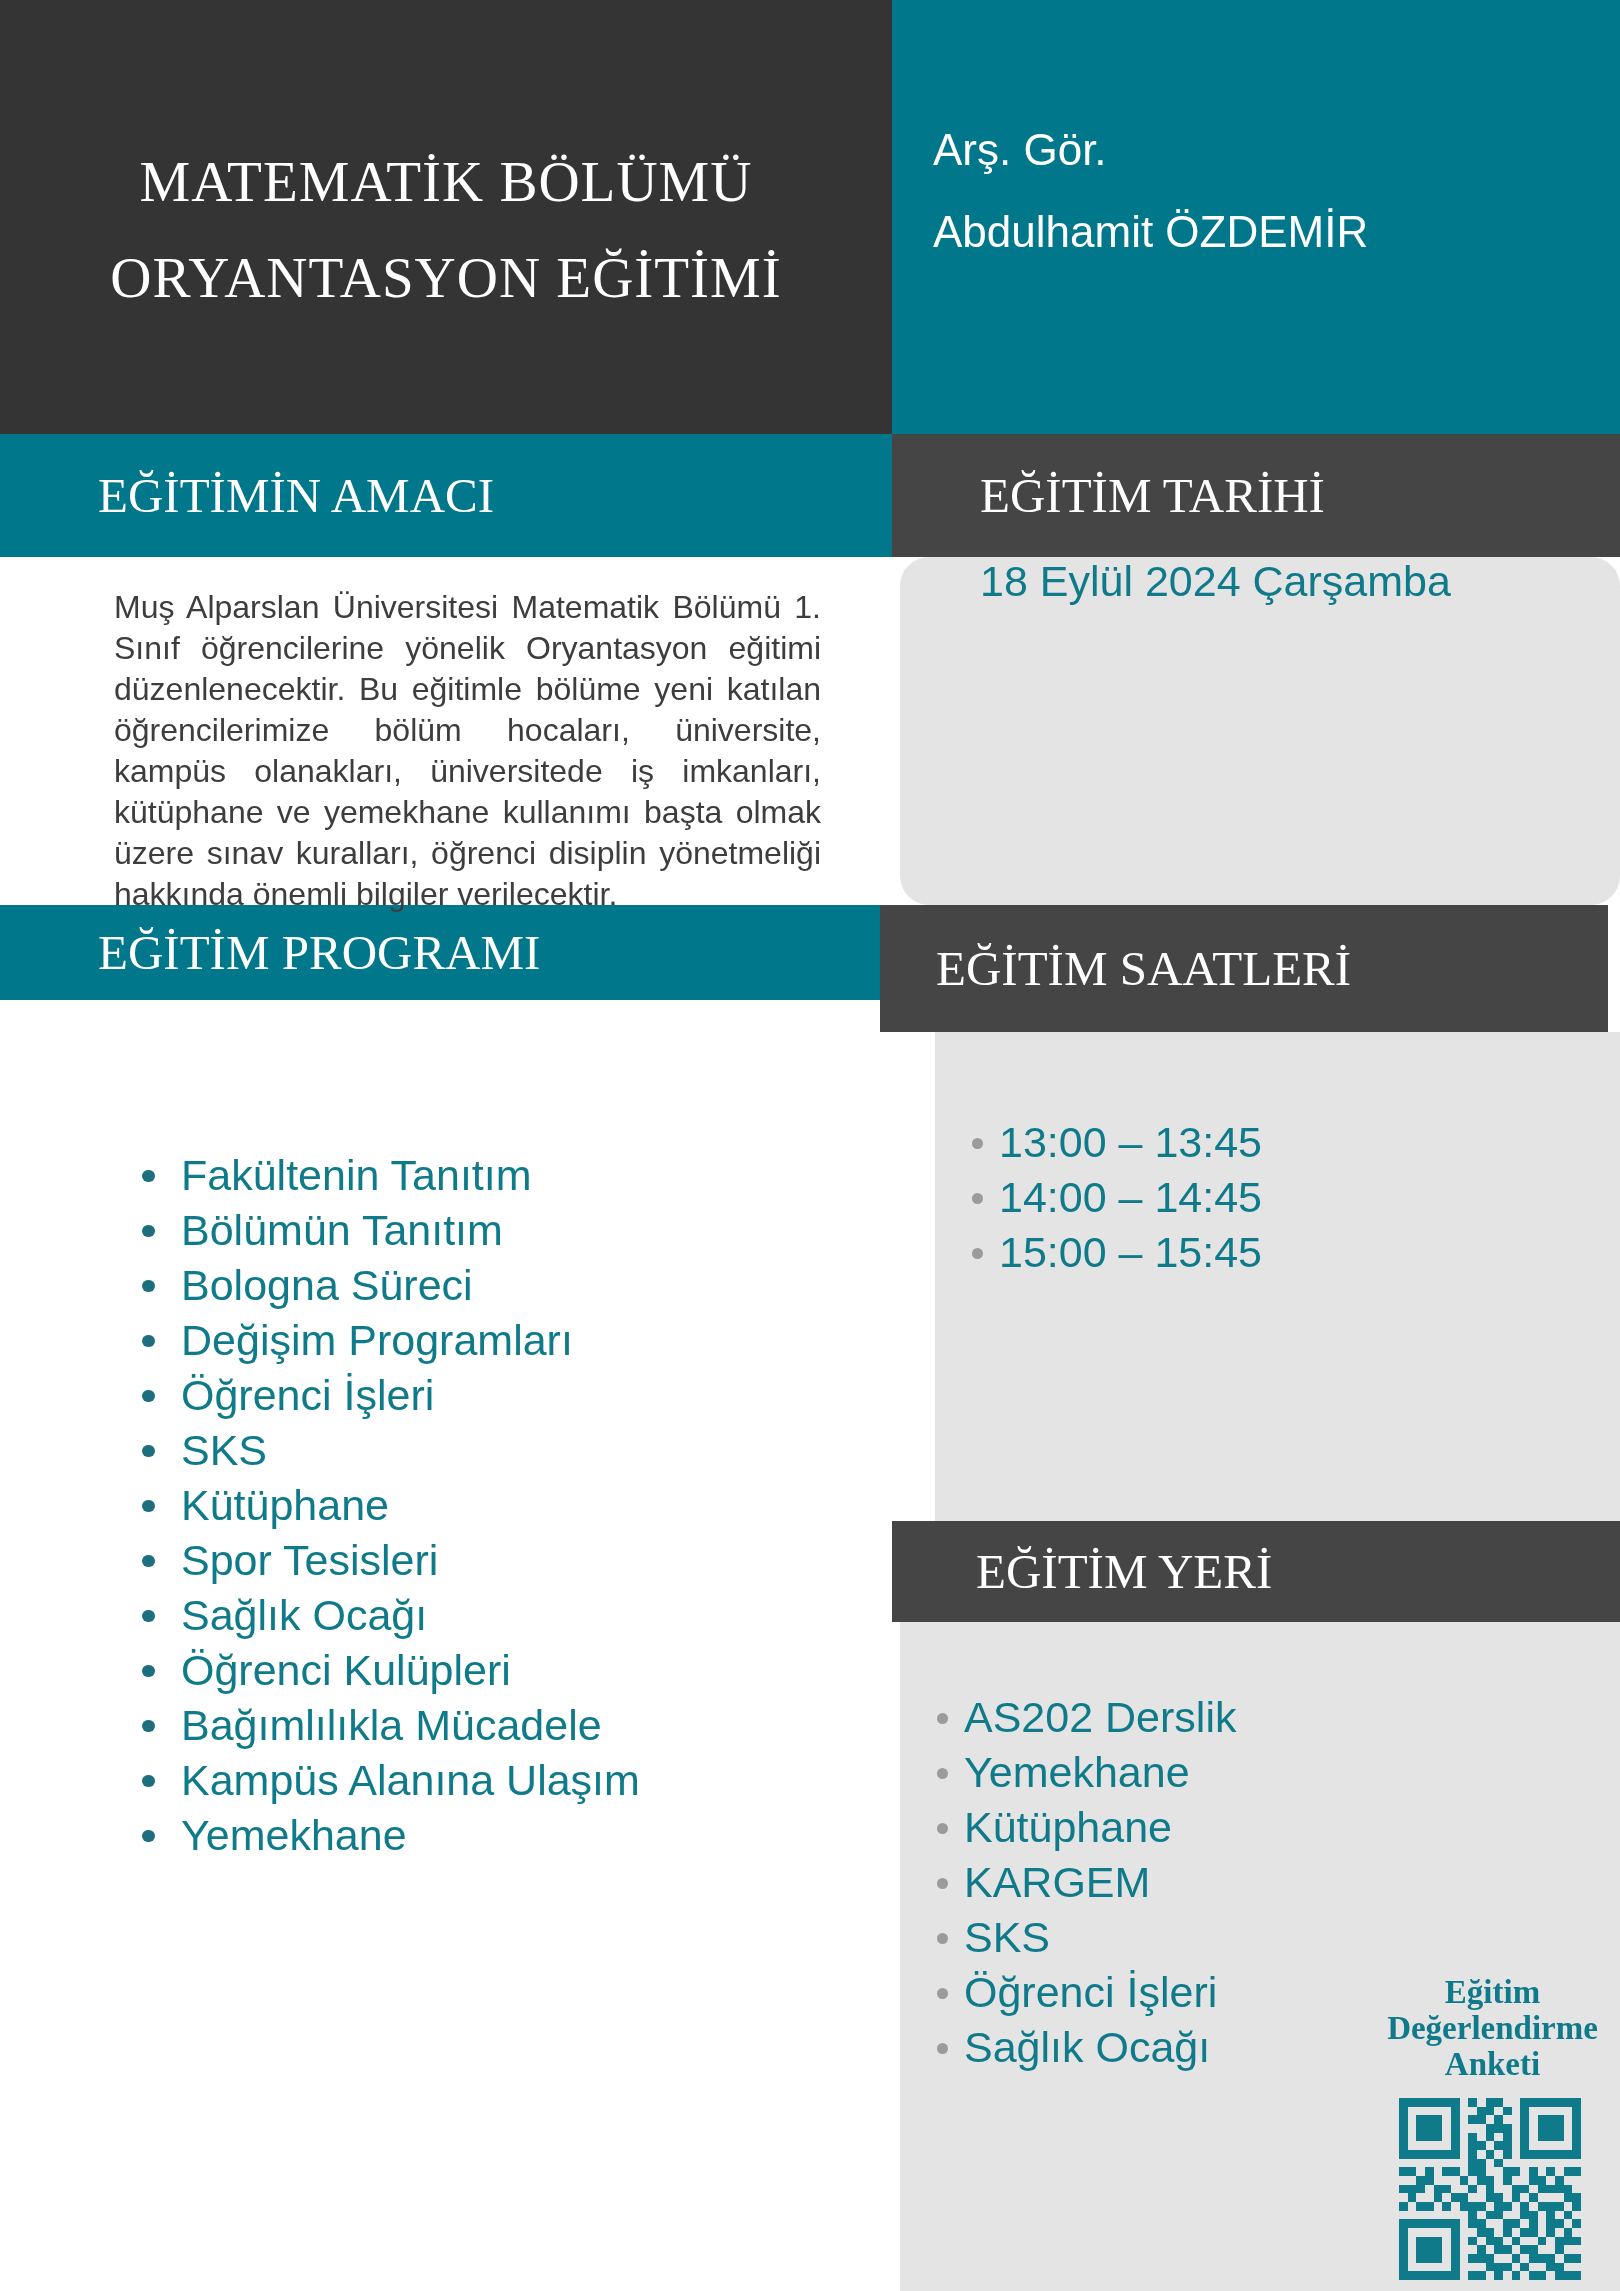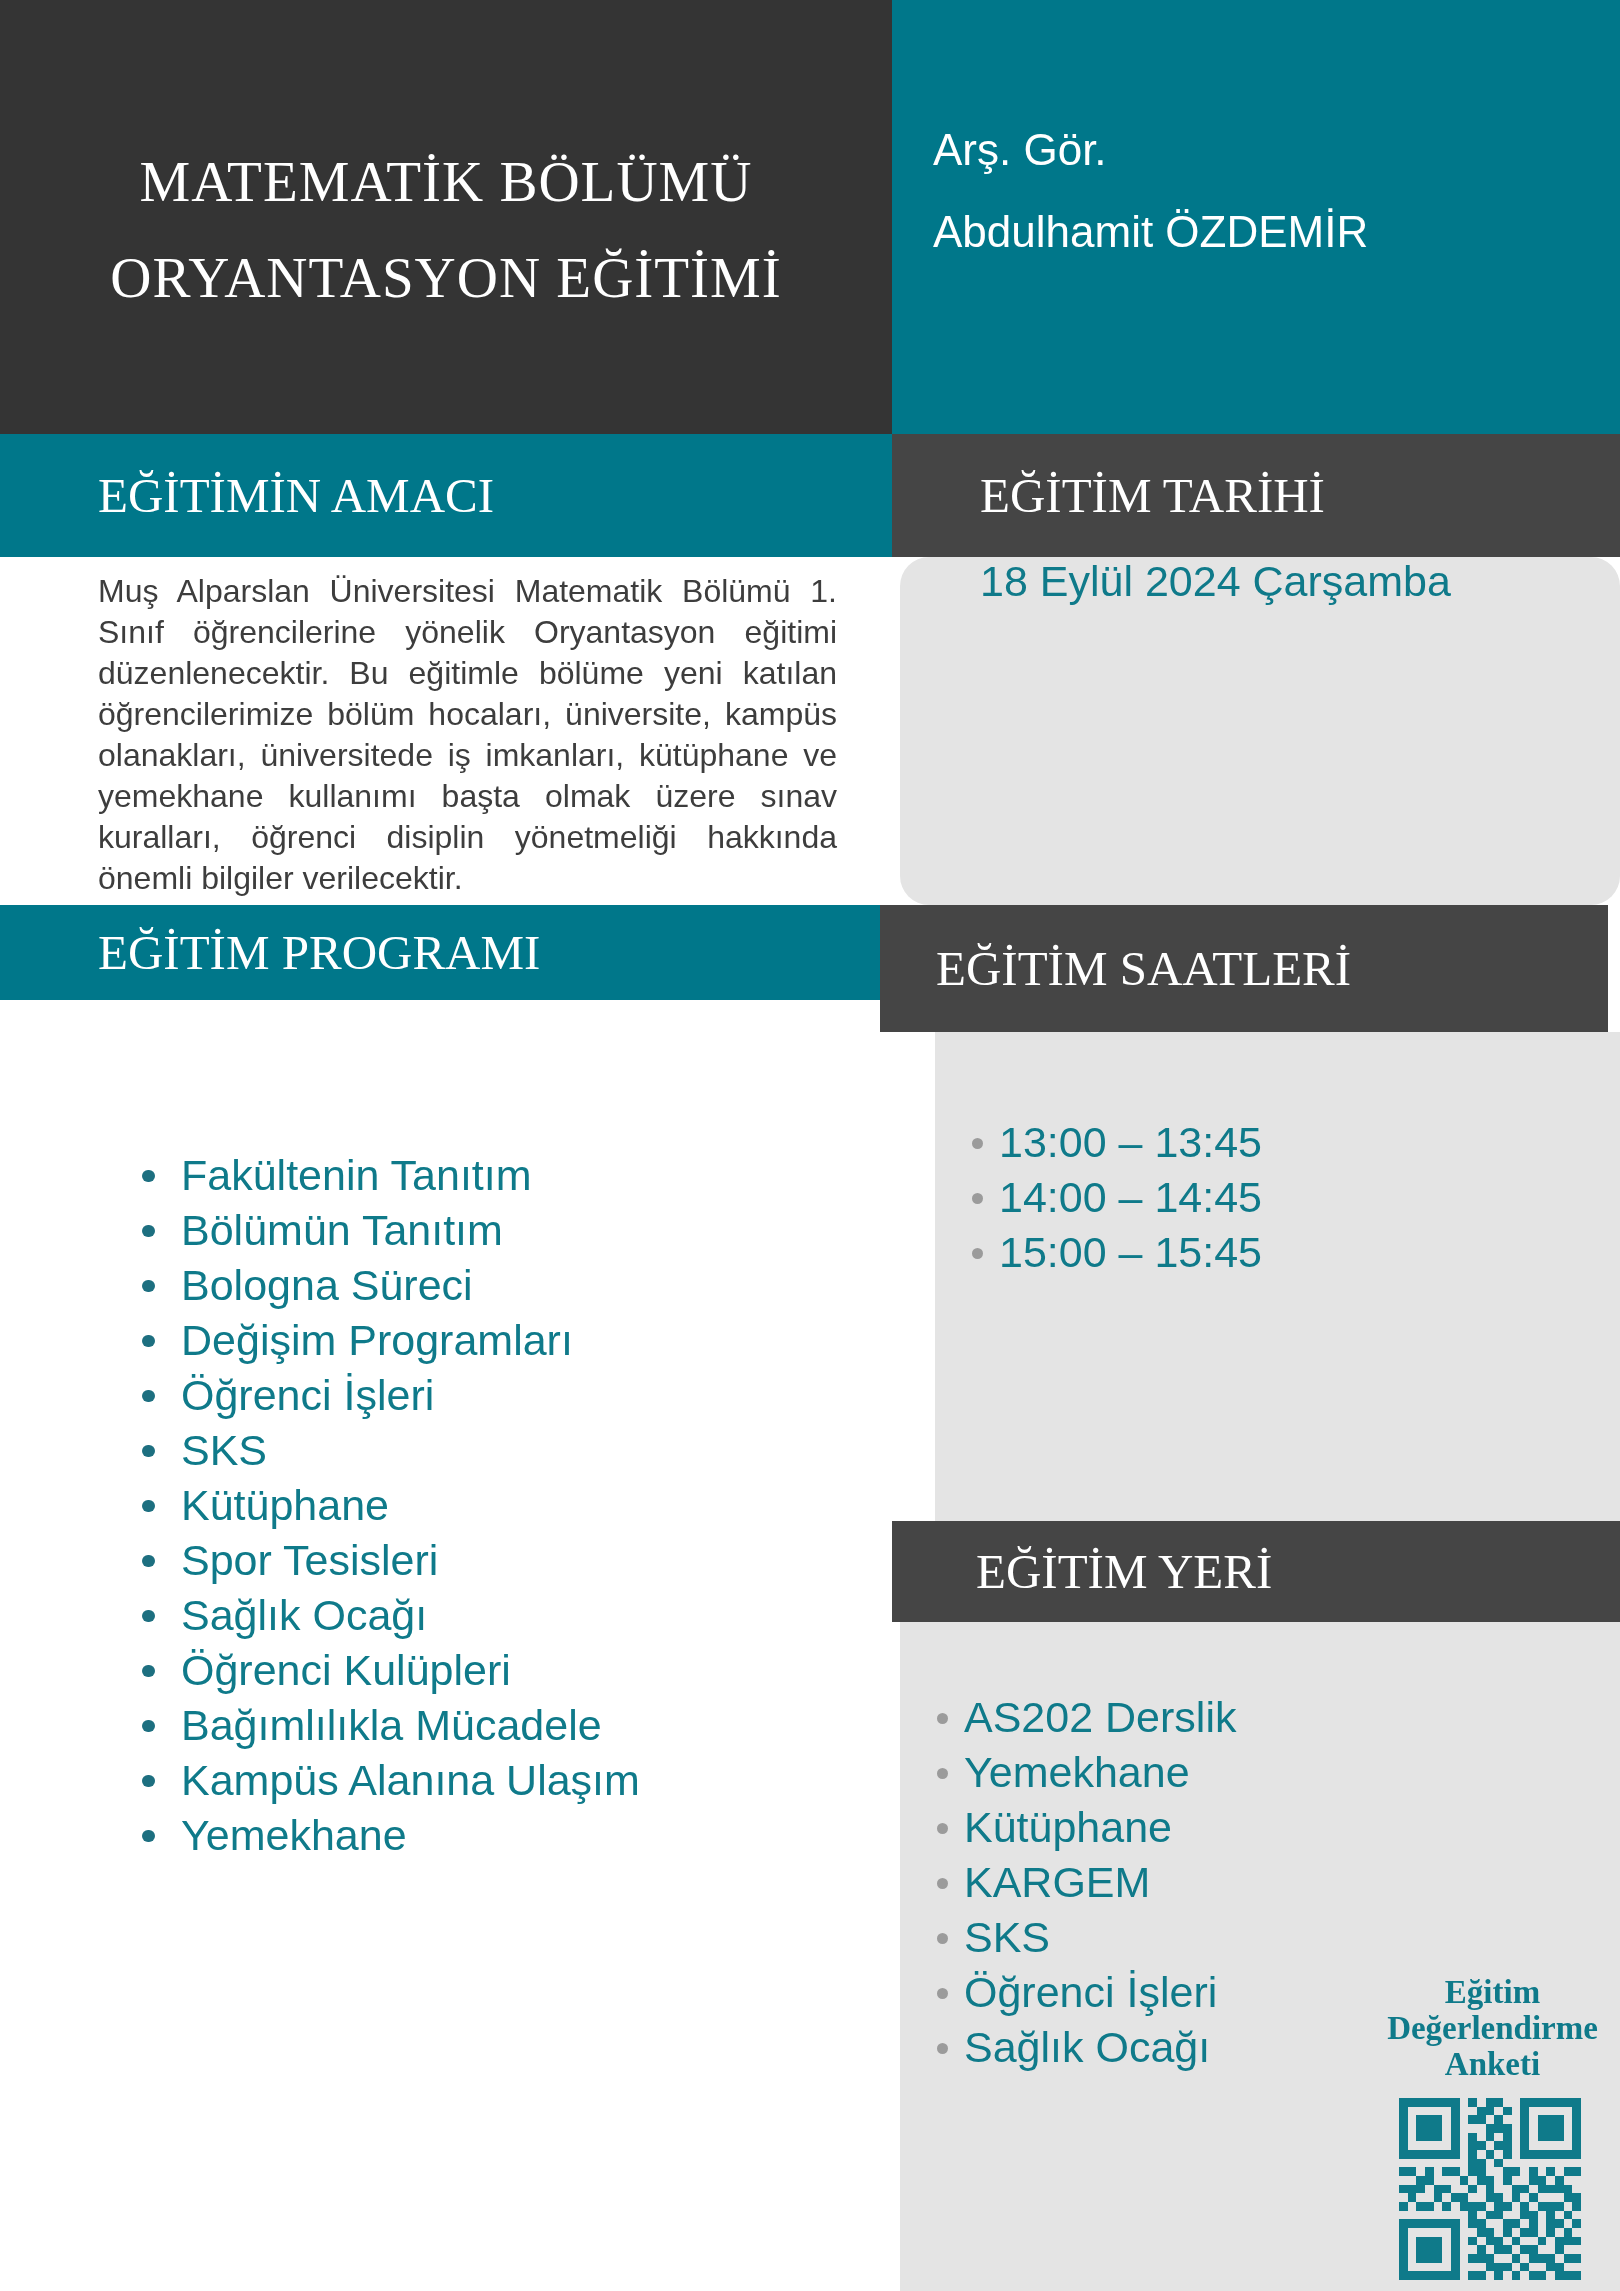--- a/index.html
+++ b/index.html
@@ -36,21 +36,21 @@
   #band-programi{left:0;top:905px;width:892px;height:95px;background:var(--teal);padding-left:98px;}
   #band-saatleri{left:880px;top:905px;width:728px;height:127px;background:var(--dark_band);padding-left:56px;}
   #band-yeri{left:892px;top:1521px;width:728px;height:101px;background:var(--dark_band);padding-left:84px;}
 
   
   #panel-amaci{
     left:0;top:557px;width:892px;height:348px;background:#fff;
     box-sizing:border-box;padding:13.7px 55px 0 98px;
   }
   #panel-amaci p{
-    margin:0;text-align:justify;color:var(--paragraph_text);
+    margin:16px;text-align:justify;color:var(--paragraph_text);
     font-size:32px;line-height:41px;
   }
   #panel-tarihi{
     left:900px;top:557px;width:720px;height:348px;background:var(--panel_gray);
     display:flex;align-items:flex-start;box-sizing:border-box;padding-left:80px;border-radius:29px;
   }
   #date-text{color:var(--teal_text);font-size:43px;white-space:nowrap;}
 
   #panel-programi{left:0;top:1032px;width:892px;height:1259px;background:#fff;box-sizing:border-box;padding-top:116px;}
   #panel-saatleri{left:935px;top:1032px;width:720px;height:489px;background:var(--panel_gray);box-sizing:border-box;padding-top:83px;}

